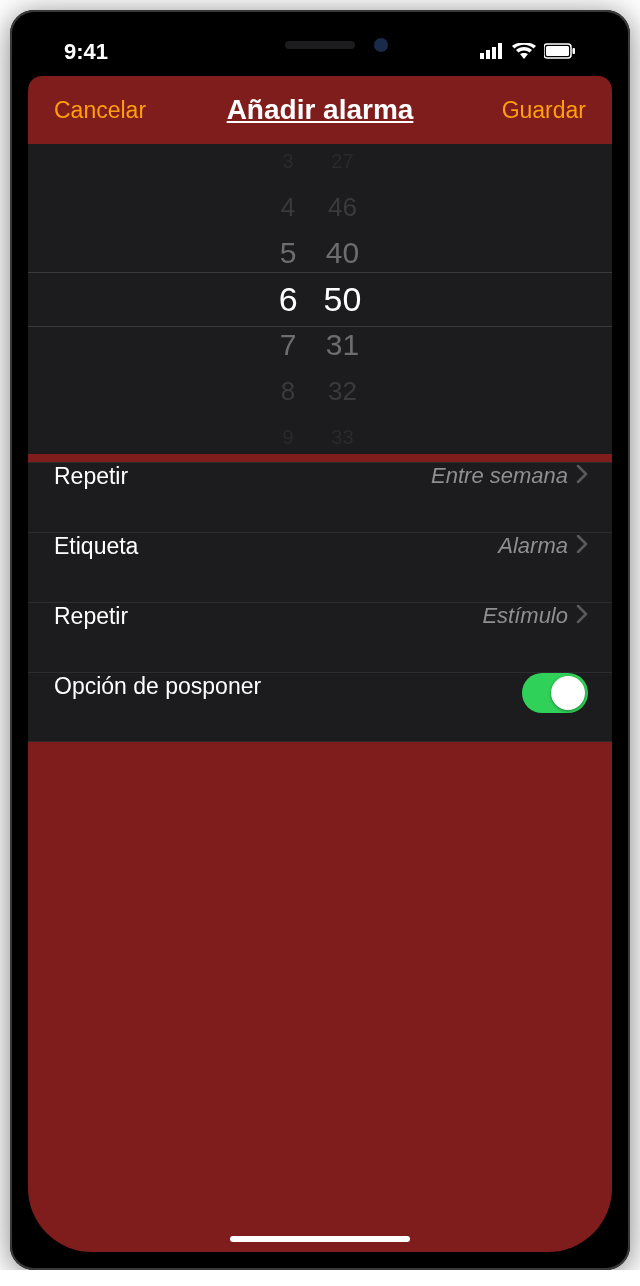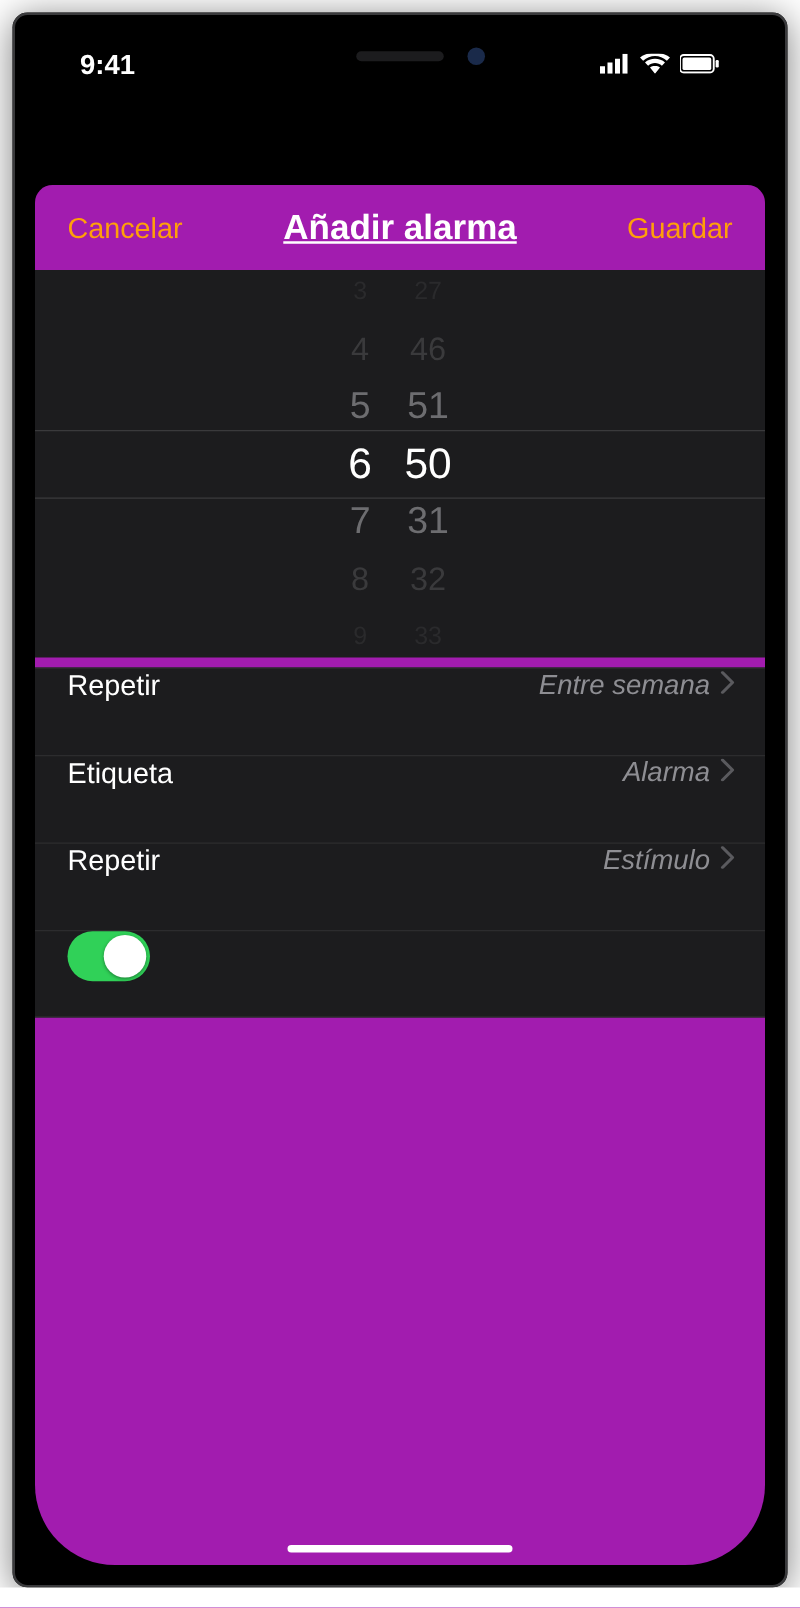--- a/index.html
+++ b/index.html
@@ -10,21 +10,21 @@
     justify-content: center;
     align-items: flex-start;
     padding-top: 10px;
   }
 
   
   .phone {
     width: 620px;
     height: 1260px;
     background: #000;
-    border-radius: 12px;
+    border-radius: 24px;
     padding: 18px;
     box-shadow: 0 0 0 2px #3a3a3c inset, 0 4px 30px rgba(0,0,0,0.5);
     position: relative;
   }
   .phone-inner {
     width: 100%;
     height: 100%;
     background: #000;
     border-radius: 64px;
     overflow: hidden;
@@ -83,23 +83,22 @@
 
   
   .screen {
     position: absolute;
     inset: 0;
     background: #000;
     display: flex;
     flex-direction: column;
   }
   .modal {
-    margin-top: 72px;
     flex: 1;
-    background: #a21caf;
+    background: #7f1d1d;
     border-top-left-radius: 14px;
     border-top-right-radius: 14px;
     display: flex;
     flex-direction: column;
     overflow: hidden;
   }
 
   
   .navbar {
     height: 68px;
@@ -274,21 +273,21 @@
               <div class="picker-item near2">4</div>
               <div class="picker-item near1">5</div>
               <div class="picker-item sel">6</div>
               <div class="picker-item near1">7</div>
               <div class="picker-item near2">8</div>
               <div class="picker-item near3">9</div>
             </div>
             <div class="picker-col">
               <div class="picker-item near3">27</div>
               <div class="picker-item near2">46</div>
-              <div class="picker-item near1">51</div>
+              <div class="picker-item near1">40</div>
               <div class="picker-item sel">50</div>
               <div class="picker-item near1">31</div>
               <div class="picker-item near2">32</div>
               <div class="picker-item near3">33</div>
             </div>
           </div>
         </div>
 
         <div class="settings">
 
@@ -322,20 +321,21 @@
               <span class="row-value">Estímulo</span>
               <span class="chevron">
                 <svg viewBox="0 0 12 18">
                     <path d="M2 1 L10 9 L2 17" stroke="currentColor" stroke-width="2.5" fill="none" stroke-linecap="round" stroke-linejoin="round"></path>
                   </svg>
               </span>
             </div>
           </div>
 
           <div class="row">
+            <span class="row-label">Opción de posponer</span>
             <div class="switch">
               <div class="switch-knob"></div>
             </div>
           </div>
 
         </div>
       </div>
 
       <div class="home-indicator"></div>
     </div>

